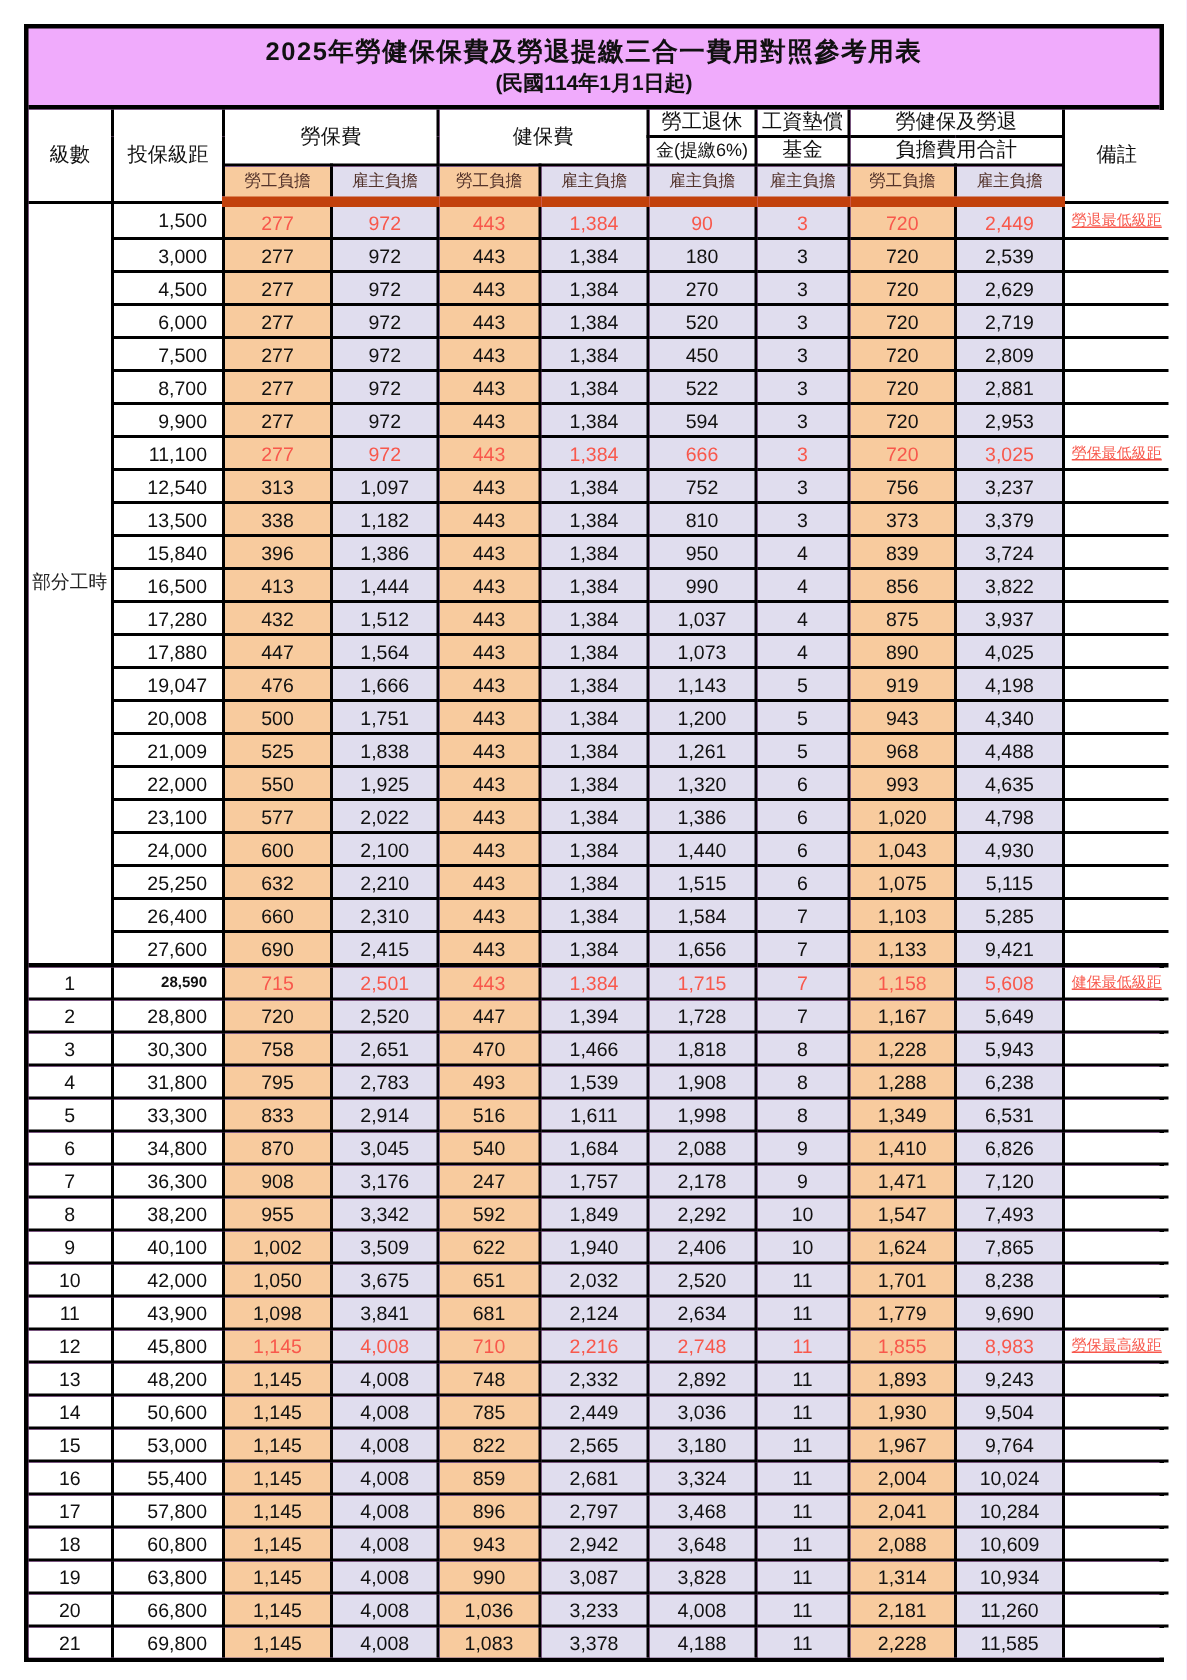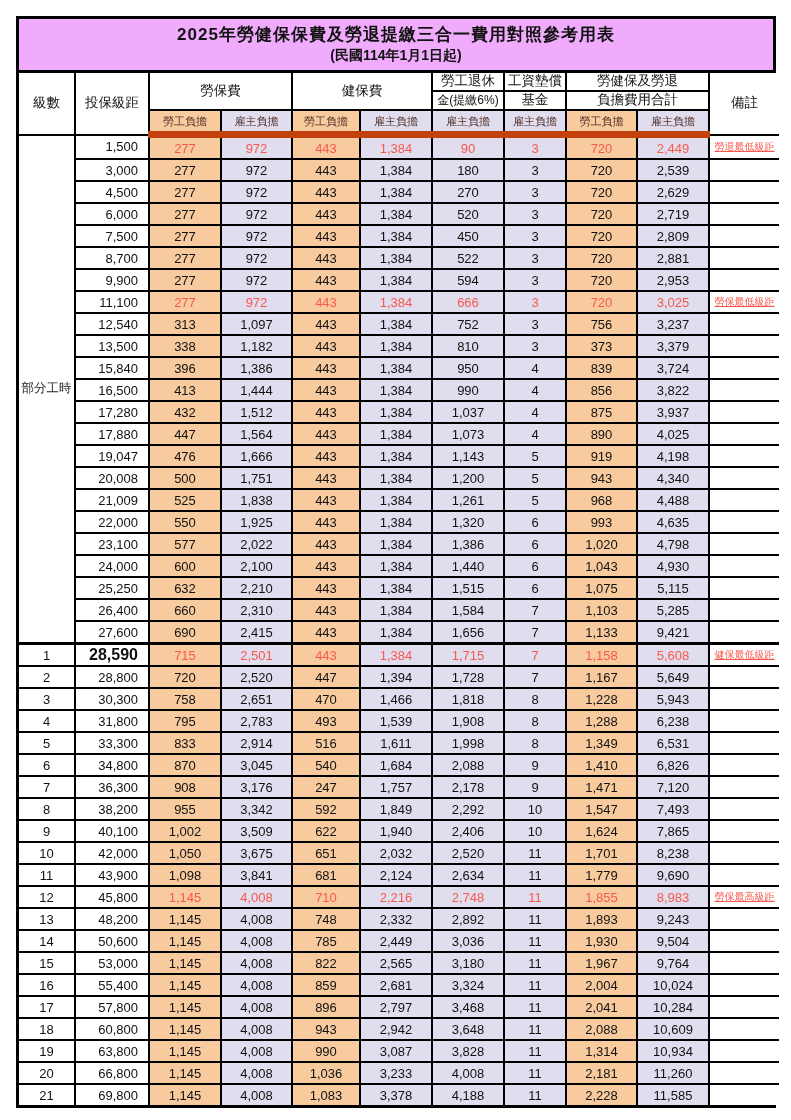--- a/index.html
+++ b/index.html
@@ -25,21 +25,21 @@
   tr.sub-header th{
     font-size:11px;height:20px;color:#52322a;
     border-bottom:7px solid #c2410c;
   }
   .c-emp{background:var(--emp);}
   .c-er{background:var(--er);}
   tbody td{font-size:13px;height:20px;}
   .level-cell{font-size:13px;background:#fff;}
   .part-time{font-size:12.5px;color:#222;}
   .bracket-cell{text-align:right;padding-right:10px;background:#fff;}
-  .bracket-cell.bold{font-weight:bold;font-size:16px;}
+  .bracket-cell.bold{font-weight:bold;font-size:10px;}
   .remark-cell{font-size:10px;color:var(--red);background:#fff;padding:0 1px;text-decoration:underline;}
   .red-row td.val{color:var(--red);}
   tr.section-start td{border-top:3px solid #000;}
 </style>
 </head>
 <body>
 
 <div class="sheet">
   <div class="title-block">
     <div class="title">2025年勞健保保費及勞退提繳三合一費用對照參考用表</div>

